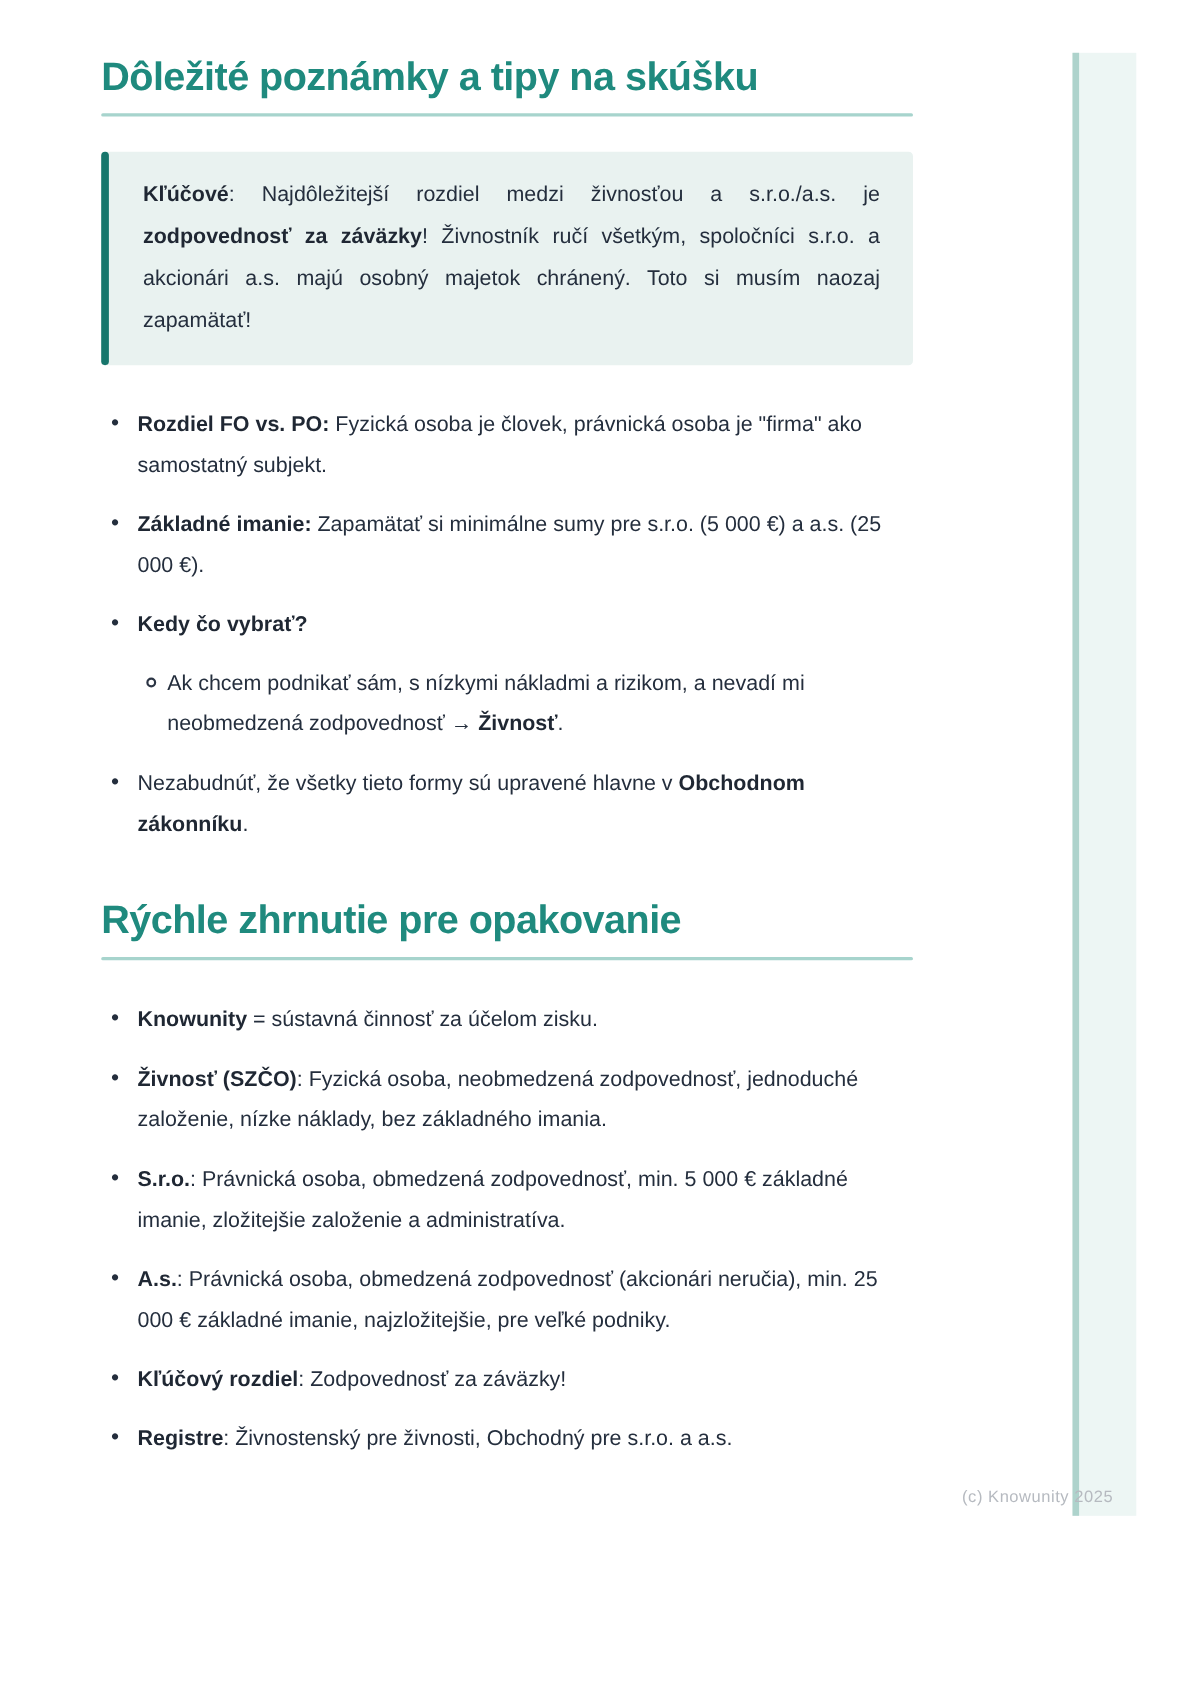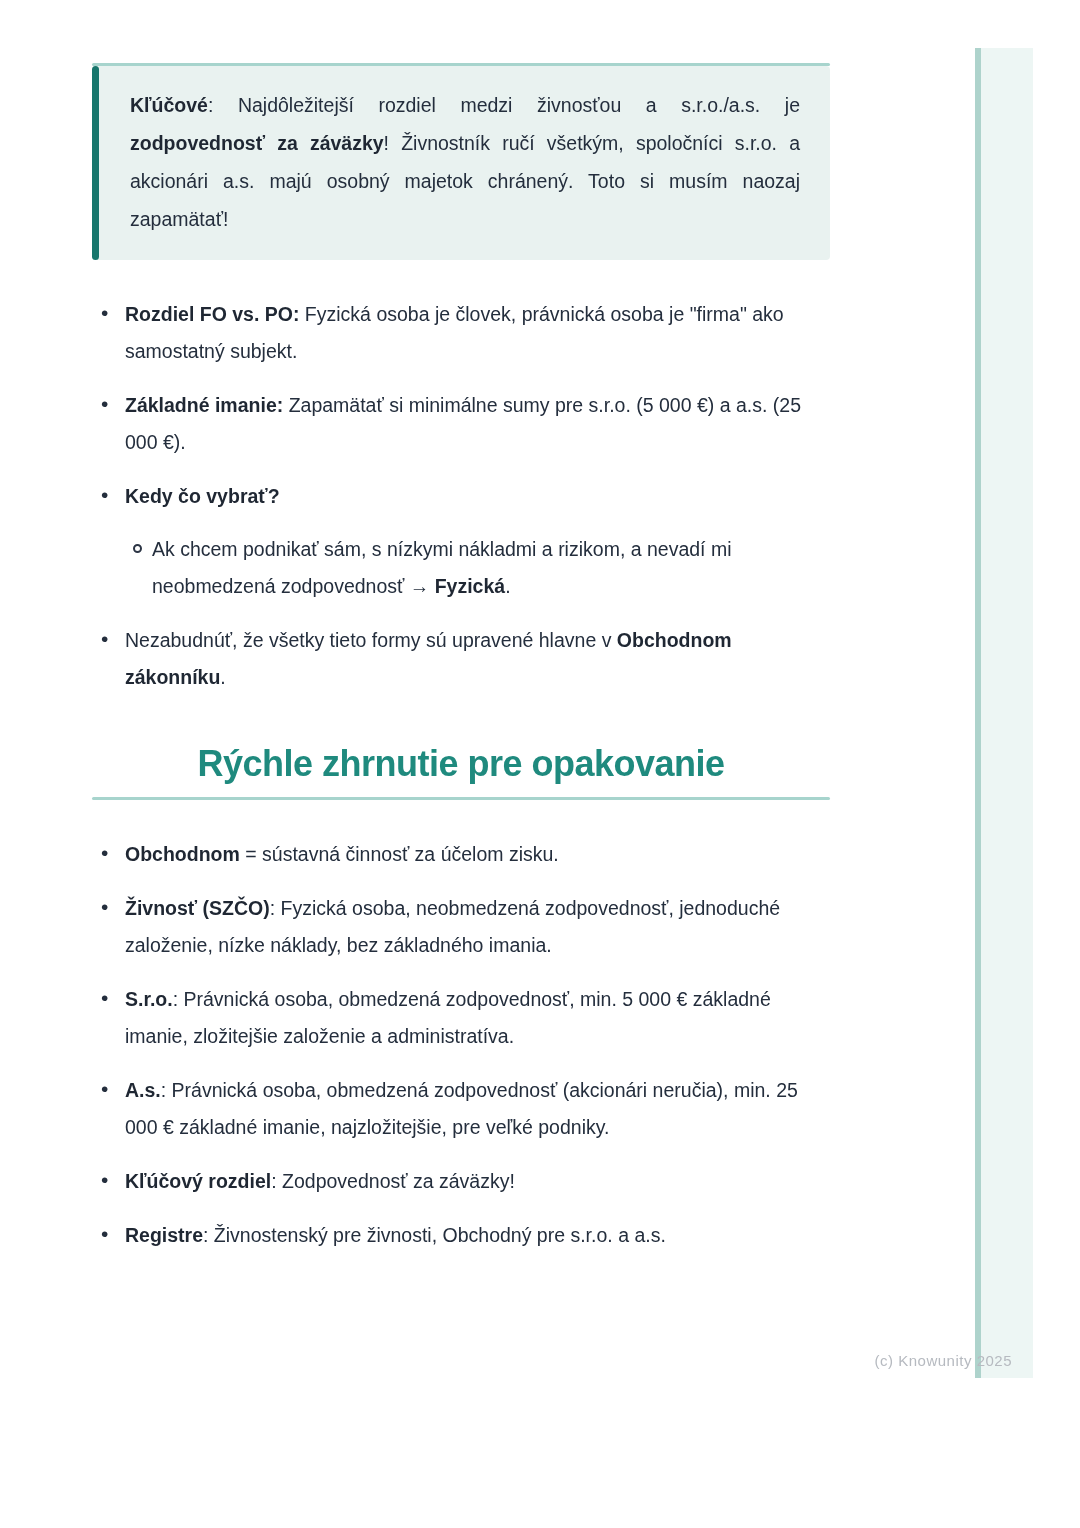--- a/index.html
+++ b/index.html
@@ -33,20 +33,21 @@
     line-height:1.12;
   }
   .title-underline {
     height:3px;
     background:#a7d4cd;
     border-radius:2px;
     margin-top:13px;
   }
   .callout {
     position:relative;
+    margin-top:32px;
     background:#e9f2f0;
     border-radius:4px;
     padding:20px 30px 22px 38px;
     font-size:19.5px;
     line-height:38px;
     text-align:justify;
   }
   .callout-bar {
     position:absolute;
     left:0; top:0; bottom:0;
@@ -74,39 +75,40 @@
     margin-bottom:20px;
   }
   .sublist > li:last-child { margin-bottom:6px; }
   .ring {
     position:absolute;
     left:8px; top:13px;
     width:9px; height:9px;
     border:2px solid #2c3545;
     border-radius:50%;
   }
-  .summary-title { margin-top:48px;text-align:center; }
+  .summary-title { margin-top:48px; }
   b { font-weight:700; color:#1f2733; }
   .footer {
     position:absolute;
     right:68px; top:1352px;
     font-size:15px;
     color:#b6bac0;
     letter-spacing:0.5px;
   }
 </style>
 </head>
 <body>
 
 <div class="page">
 
   <div class="side-strip"></div>
 
   <div class="content">
 
+    <h1>Dôležité poznámky a tipy na skúšku</h1>
     <div class="title-underline"></div>
 
     <div class="callout">
       <div class="callout-bar"></div>
       <b>Kľúčové</b><span>: Najdôležitejší rozdiel medzi živnosťou a s.r.o./a.s. je </span><b>zodpovednosť za záväzky</b><span>! Živnostník ručí všetkým, spoločníci s.r.o. a akcionári a.s. majú osobný majetok chránený. Toto si musím naozaj zapamätať!</span>
     </div>
 
     <ul class="list">
       <li>
         <span class="dot">•</span>
@@ -115,37 +117,37 @@
       <li>
         <span class="dot">•</span>
         <b>Základné imanie:</b><span> Zapamätať si minimálne sumy pre s.r.o. (5 000 €) a a.s. (25 000 €).</span>
       </li>
       <li>
         <span class="dot">•</span>
         <b>Kedy čo vybrať?</b><span></span>
         <ul class="sublist">
           <li>
             <span class="ring"></span>
-            <span>Ak chcem podnikať sám, s nízkymi nákladmi a rizikom, a nevadí mi neobmedzená zodpovednosť → </span><b>Fyzická</b><span>.</span>
+            <span>Ak chcem podnikať sám, s nízkymi nákladmi a rizikom, a nevadí mi neobmedzená zodpovednosť → </span><b>Živnosť</b><span>.</span>
           </li>
         </ul>
       </li>
       <li>
         <span class="dot">•</span>
         <span>Nezabudnúť, že všetky tieto formy sú upravené hlavne v </span><b>Obchodnom zákonníku</b><span>.</span>
       </li>
     </ul>
 
     <h1 class="summary-title">Rýchle zhrnutie pre opakovanie</h1>
     <div class="title-underline"></div>
 
     <ul class="list">
       <li>
         <span class="dot">•</span>
-        <b>Obchodnom</b><span> = sústavná činnosť za účelom zisku.</span>
+        <b>Knowunity</b><span> = sústavná činnosť za účelom zisku.</span>
       </li>
       <li>
         <span class="dot">•</span>
         <b>Živnosť (SZČO)</b><span>: Fyzická osoba, neobmedzená zodpovednosť, jednoduché založenie, nízke náklady, bez základného imania.</span>
       </li>
       <li>
         <span class="dot">•</span>
         <b>S.r.o.</b><span>: Právnická osoba, obmedzená zodpovednosť, min. 5 000 € základné imanie, zložitejšie založenie a administratíva.</span>
       </li>
       <li>

